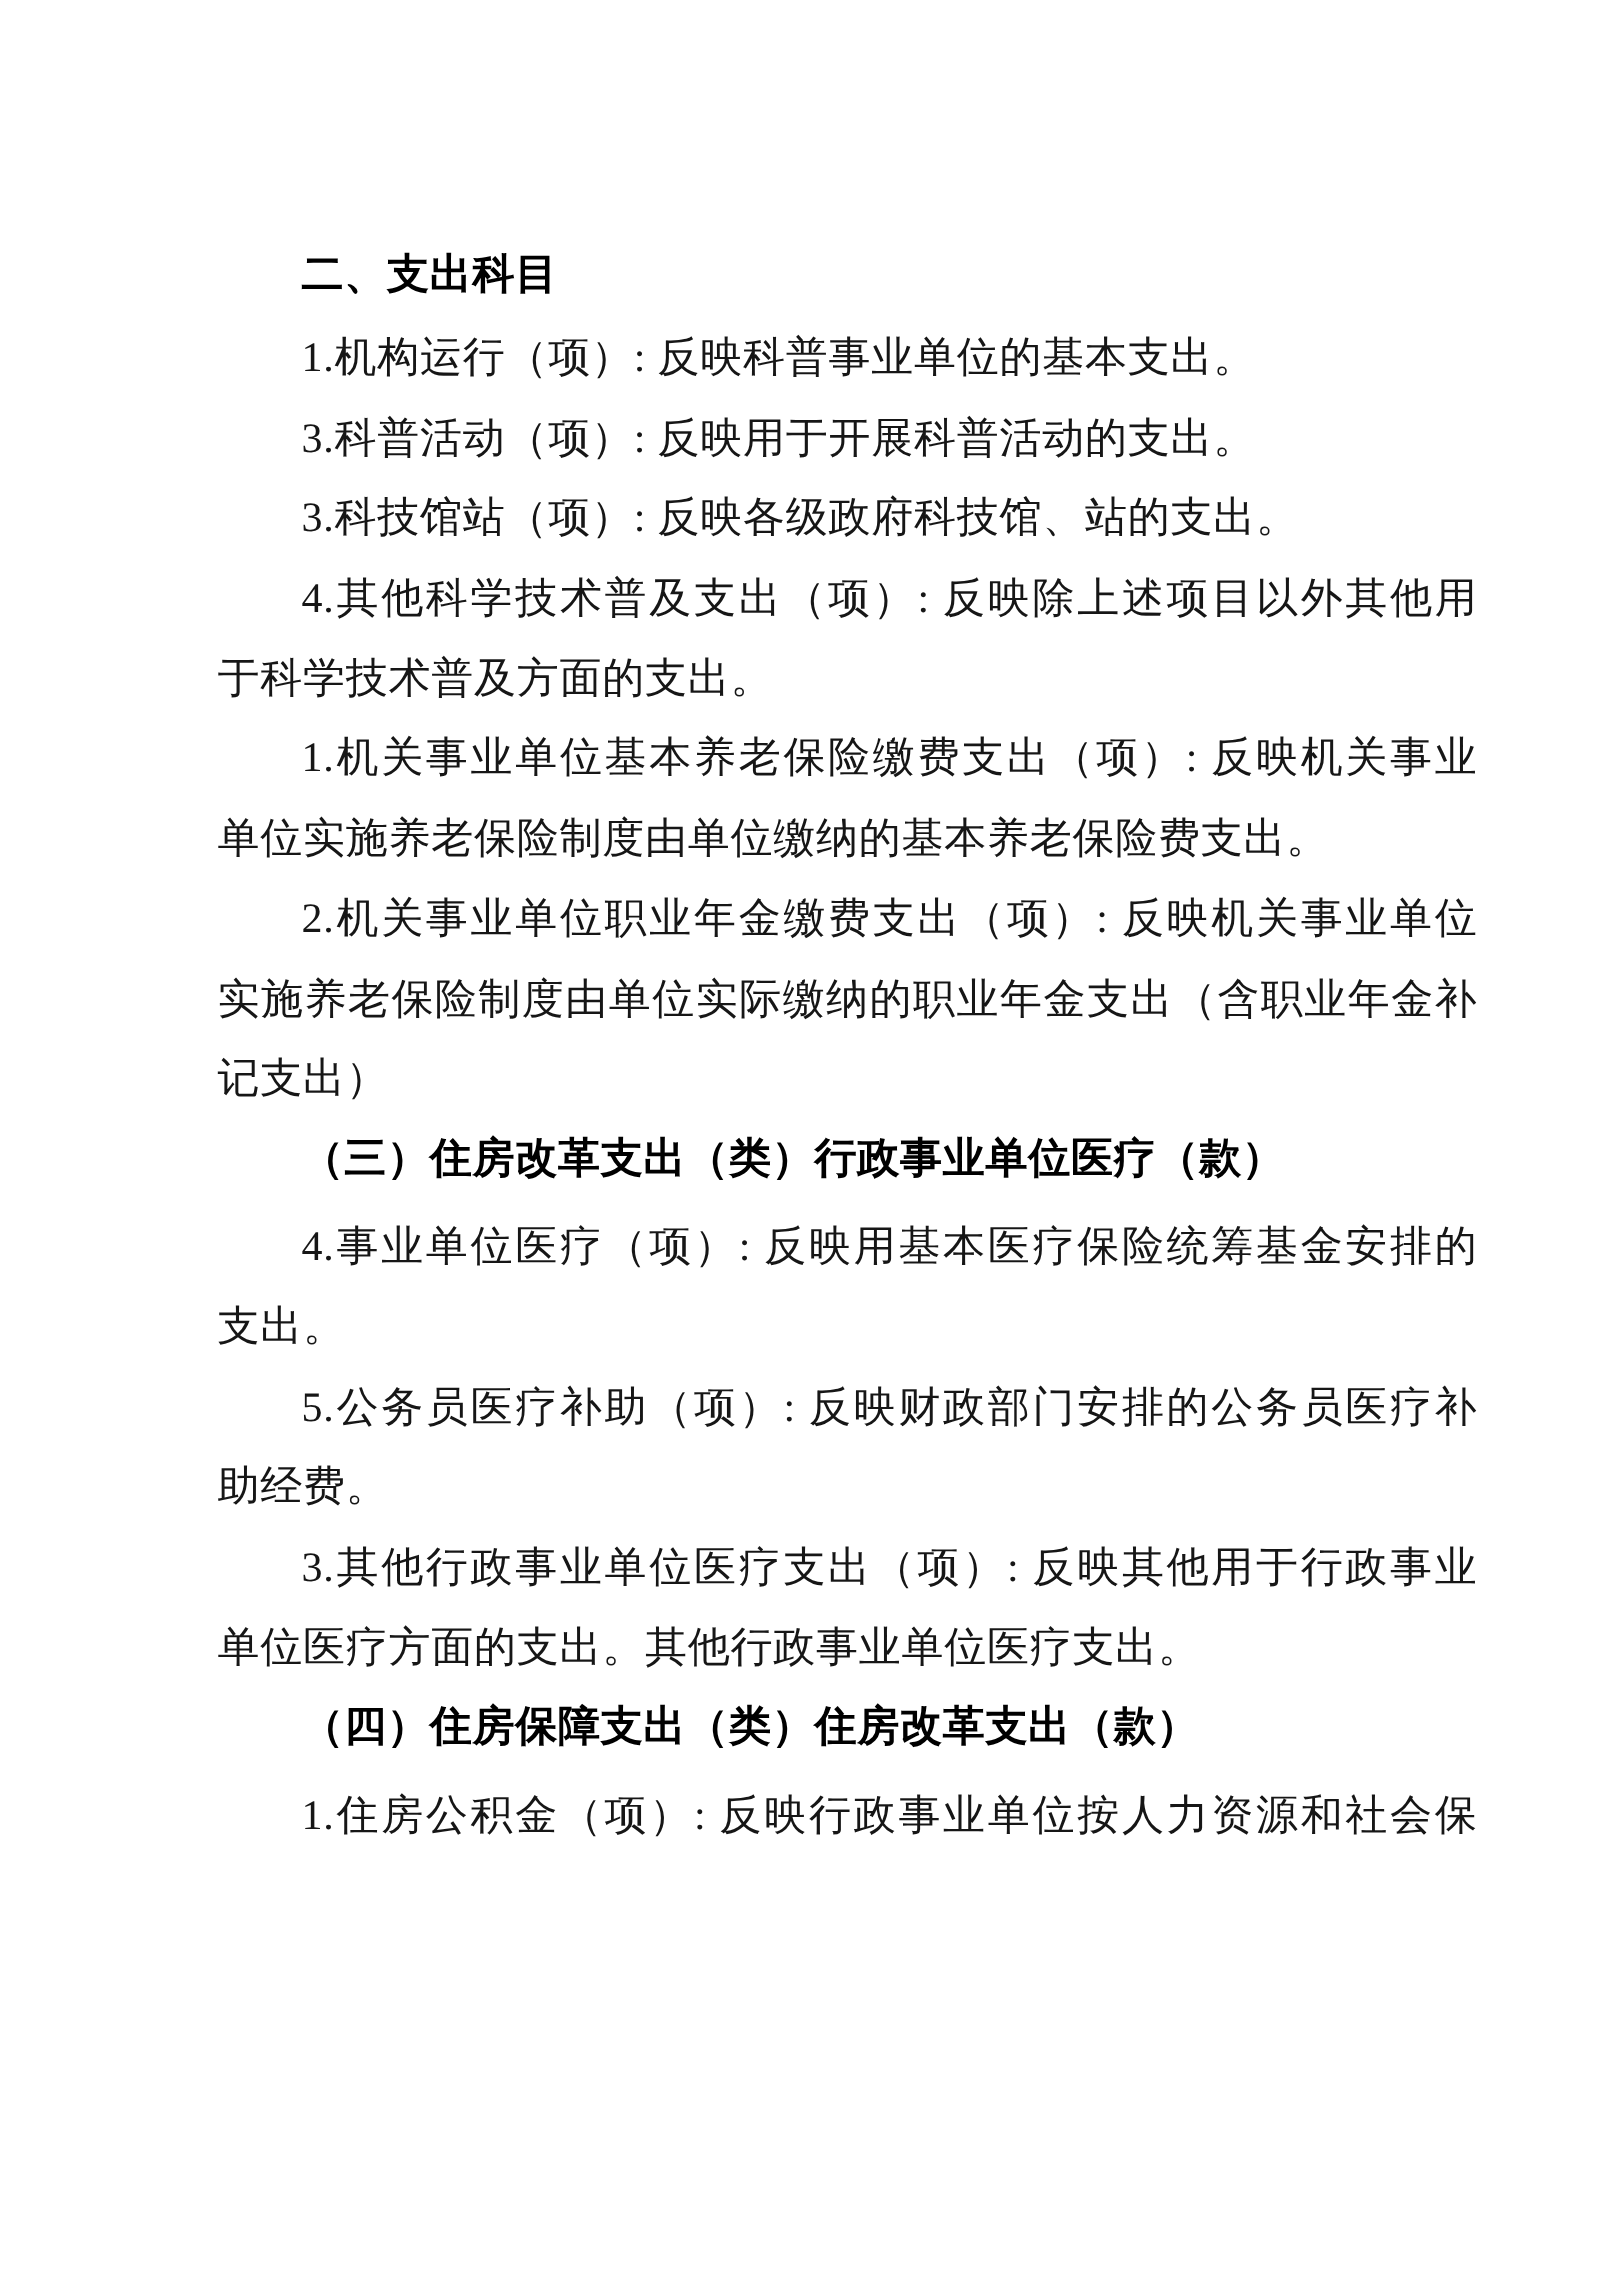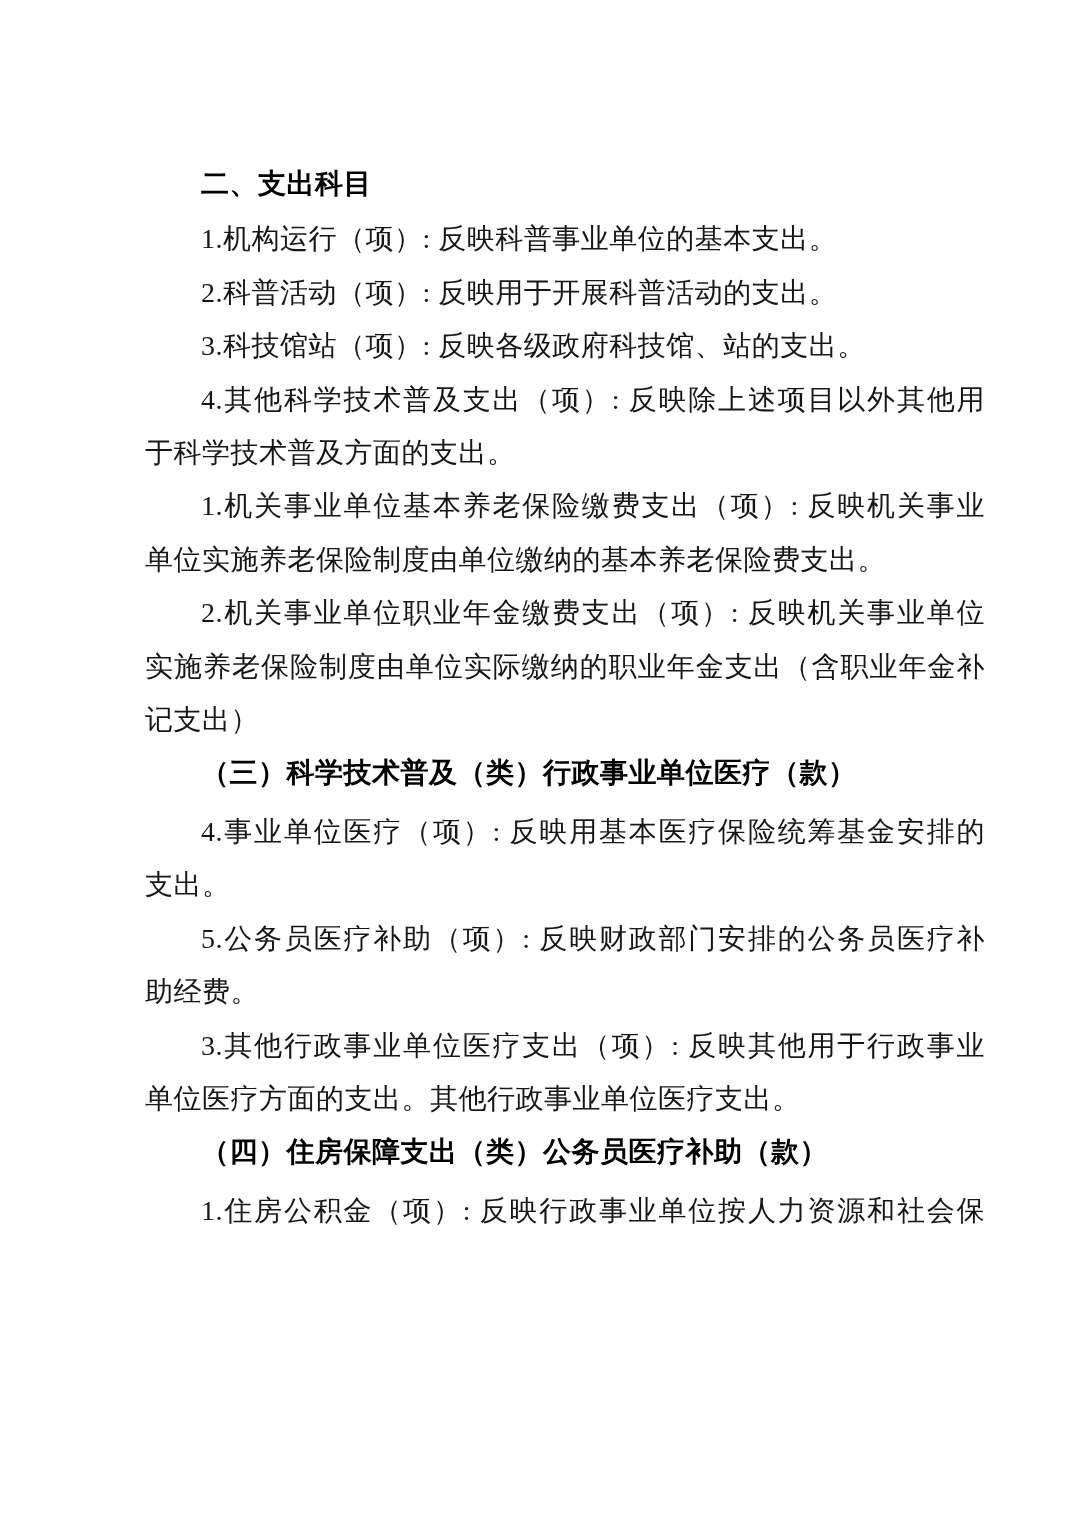--- a/index.html
+++ b/index.html
@@ -50,44 +50,44 @@
 <body>
 
 <div class="page">
   <div class="content">
 
     <p class="line h1">二、支出科目</p>
 
 
     <p class="line first">1.机构运行（项）: 反映科普事业单位的基本支出。</p>
 
-    <p class="line first">2.科普活动（项）: 反映用于开展科普活动的支出。</p>
+    <p class="line first">3.科普活动（项）: 反映用于开展科普活动的支出。</p>
 
     <p class="line first">3.科技馆站（项）: 反映各级政府科技馆、站的支出。</p>
 
     <p class="line first fill">4.其他科学技术普及支出（项）: 反映除上述项目以外其他用</p>
     <p class="line cont">于科学技术普及方面的支出。</p>
 
 
     <p class="line first fill">1.机关事业单位基本养老保险缴费支出（项）: 反映机关事业</p>
     <p class="line cont">单位实施养老保险制度由单位缴纳的基本养老保险费支出。</p>
 
     <p class="line first fill">2.机关事业单位职业年金缴费支出（项）: 反映机关事业单位</p>
     <p class="line cont fill">实施养老保险制度由单位实际缴纳的职业年金支出（含职业年金补</p>
     <p class="line cont">记支出）</p>
 
-    <p class="line h2">（三）科学技术普及（类）行政事业单位医疗（款）</p>
+    <p class="line h2">（三）住房改革支出（类）行政事业单位医疗（款）</p>
 
     <p class="line first fill">4.事业单位医疗（项）: 反映用基本医疗保险统筹基金安排的</p>
     <p class="line cont">支出。</p>
 
     <p class="line first fill">5.公务员医疗补助（项）: 反映财政部门安排的公务员医疗补</p>
     <p class="line cont">助经费。</p>
 
     <p class="line first fill">3.其他行政事业单位医疗支出（项）: 反映其他用于行政事业</p>
     <p class="line cont">单位医疗方面的支出。其他行政事业单位医疗支出。</p>
 
-    <p class="line h2">（四）住房保障支出（类）公务员医疗补助（款）</p>
+    <p class="line h2">（四）住房保障支出（类）住房改革支出（款）</p>
 
     <p class="line first fill">1.住房公积金（项）: 反映行政事业单位按人力资源和社会保</p>
 
   </div>
 </div>
 
 </body></html>

